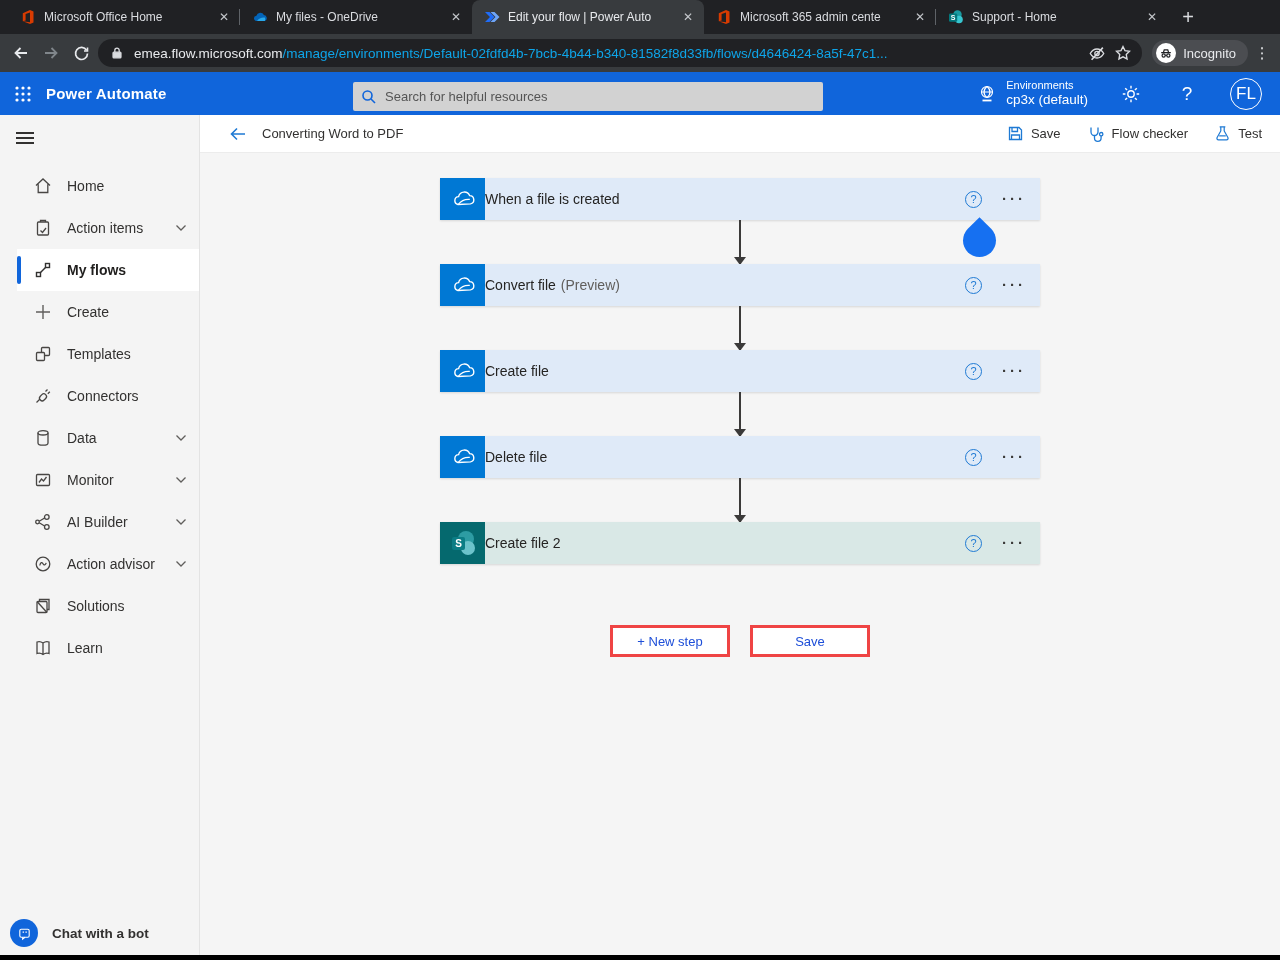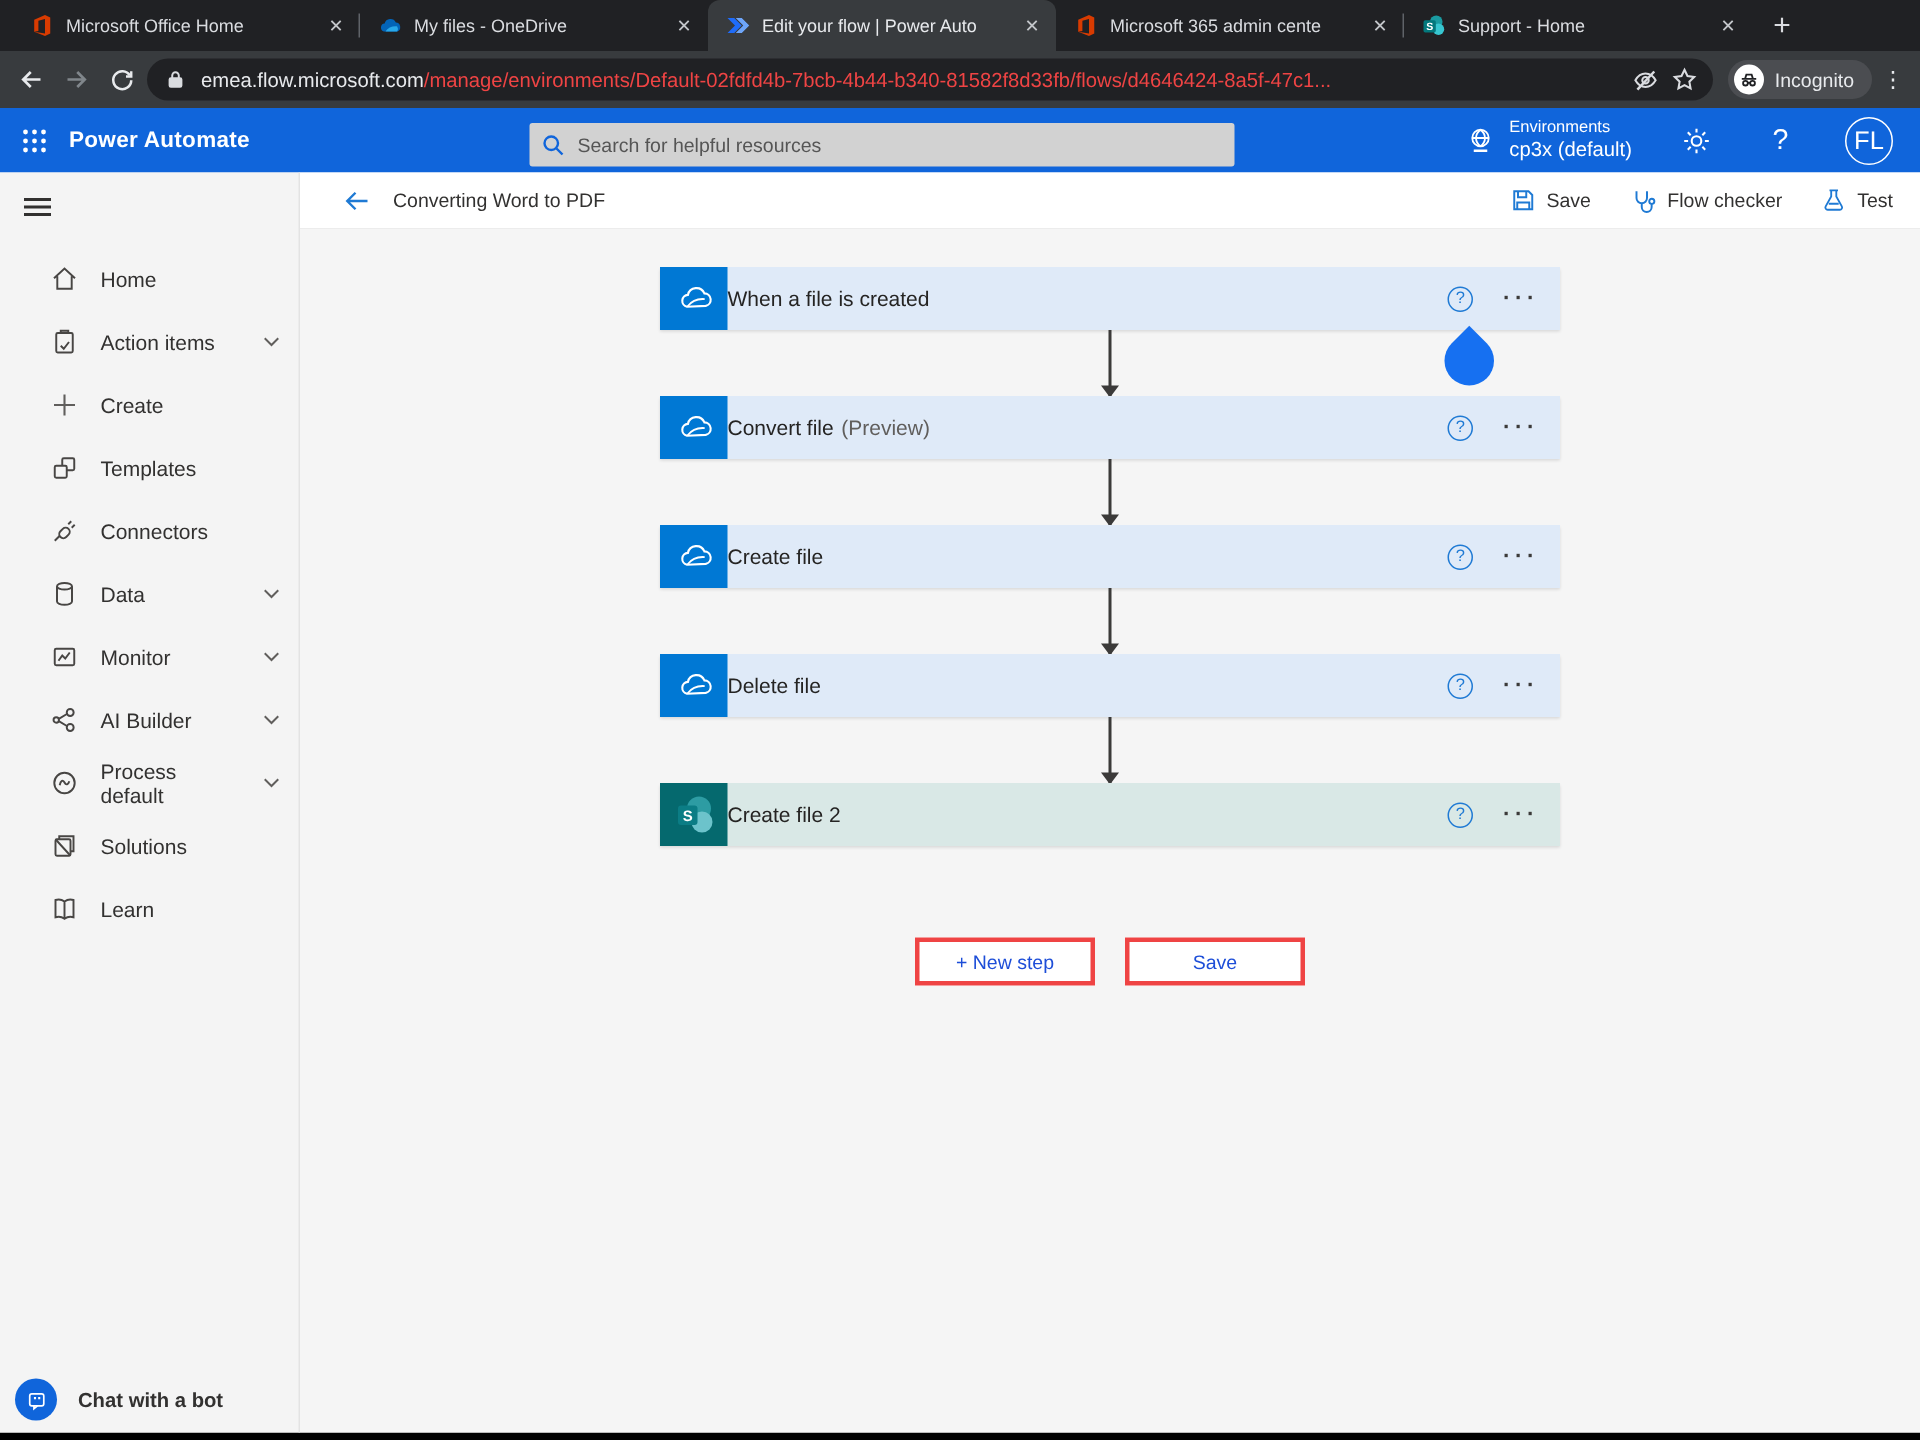--- a/index.html
+++ b/index.html
@@ -17,21 +17,21 @@
   .favicon { width:16px; height:16px; flex:none; display:flex; }
   .newtab-btn { width:28px; height:28px; margin:0 0 3px 6px; color:#dadce0; font-size:20px; display:flex; align-items:center; justify-content:center; border-radius:50%; }
 
   
   .addressbar { height:38px; background:#383b3e; display:flex; align-items:center; padding:0 8px; gap:4px; flex:none; }
   .nav-btn { width:26px; height:26px; display:flex; align-items:center; justify-content:center; font-size:17px; color:#e8eaed; border-radius:50%; flex:none; }
   .nav-btn.disabled { color:#80868b; }
   .url-pill { flex:1; height:28px; background:#202124; border-radius:14px; display:flex; align-items:center; padding:0 10px; gap:8px; min-width:0; }
   .url-text { flex:1; font-size:13.5px; white-space:nowrap; overflow:hidden; }
   .url-domain { color:#e8eaed; }
-  .url-path { color:#ef4444; }
+  .url-path { color:#0ea5e9; }
   .pill-icon { width:18px; height:18px; flex:none; display:flex; align-items:center; justify-content:center; color:#dadce0; font-size:14px; }
   .incog-badge { height:26px; background:#4b4d51; border-radius:13px; display:flex; align-items:center; gap:7px; padding:0 12px 0 4px; color:#e8eaed; font-size:13px; flex:none; margin-left:6px; }
   .incog-circle { width:20px; height:20px; background:#fff; border-radius:50%; display:flex; align-items:center; justify-content:center; }
   .kebab { color:#e8eaed; font-size:15px; width:20px; text-align:center; flex:none; }
 
   
   .pa-header { height:43px; background:#1065db; display:flex; align-items:center; color:#fff; flex:none; padding:0 10px 0 0; }
   .waffle { width:46px; height:43px; display:flex; align-items:center; justify-content:center; }
   .pa-title { font-size:15px; font-weight:bold; letter-spacing:.2px; margin-right:10px; }
   .pa-search-wrap { position:absolute; left:353px; top:82px; width:470px; height:29px; background:#d2d2d2; border-radius:2px; display:flex; align-items:center; padding:0 8px; gap:8px; }
@@ -266,20 +266,28 @@
         <div class="nav-item">
           <svg class="nicon" viewBox="0 0 20 20" fill="none" stroke="#484644" stroke-width="1.3">
               <rect x="4.5" y="4" width="11" height="13" rx="1"></rect>
               <path d="M7.5 4 V2.5 H12.5 V4 M7.5 12.5 l2 2 3.5-4.5"></path>
             </svg>
           <span class="nlabel">Action items</span>
           <svg width="12" height="8" viewBox="0 0 12 8" fill="none" stroke="#605e5c" stroke-width="1.3">
               <path d="M1.5 1.5 L6 6 L10.5 1.5"></path>
             </svg>
         </div>
+        <div class="nav-item selected">
+          <svg class="nicon" viewBox="0 0 20 20" fill="none" stroke="#323130" stroke-width="1.4">
+              <rect x="3.5" y="12.5" width="4" height="4"></rect>
+              <rect x="12.5" y="3.5" width="4" height="4"></rect>
+              <path d="M7.5 12.5 L12.5 7.5"></path>
+            </svg>
+          <span class="nlabel">My flows</span>
+        </div>
         <div class="nav-item">
           <svg class="nicon" viewBox="0 0 20 20" fill="none" stroke="#605e5c" stroke-width="1.4">
               <path d="M10 3 V17 M3 10 H17"></path>
             </svg>
           <span class="nlabel">Create</span>
         </div>
         <div class="nav-item">
           <svg class="nicon" viewBox="0 0 20 20" fill="none" stroke="#484644" stroke-width="1.3">
               <rect x="8.5" y="3.5" width="8" height="8" rx="1"></rect>
               <rect x="3.5" y="8.5" width="8" height="8" rx="1" fill="#f4f4f4"></rect>
@@ -324,21 +332,21 @@
           <span class="nlabel">AI Builder</span>
           <svg width="12" height="8" viewBox="0 0 12 8" fill="none" stroke="#605e5c" stroke-width="1.3">
               <path d="M1.5 1.5 L6 6 L10.5 1.5"></path>
             </svg>
         </div>
         <div class="nav-item">
           <svg class="nicon" viewBox="0 0 20 20" fill="none" stroke="#484644" stroke-width="1.3">
               <circle cx="10" cy="10" r="6.8"></circle>
               <path d="M6.8 11.5 c.6-3.2 2.2-3.8 3.2-1.8 s2.6 1.4 3.2-.8"></path>
             </svg>
-          <span class="nlabel">Process default</span>
+          <span class="nlabel">Action advisor</span>
           <svg width="12" height="8" viewBox="0 0 12 8" fill="none" stroke="#605e5c" stroke-width="1.3">
               <path d="M1.5 1.5 L6 6 L10.5 1.5"></path>
             </svg>
         </div>
         <div class="nav-item">
           <svg class="nicon" viewBox="0 0 20 20" fill="none" stroke="#484644" stroke-width="1.3">
               <rect x="4" y="5.5" width="10" height="11" rx="1"></rect>
               <path d="M6.5 5.5 V3.5 H16 V13.5 H14 M4 5.5 L14 16.5"></path>
             </svg>
           <span class="nlabel">Solutions</span>

